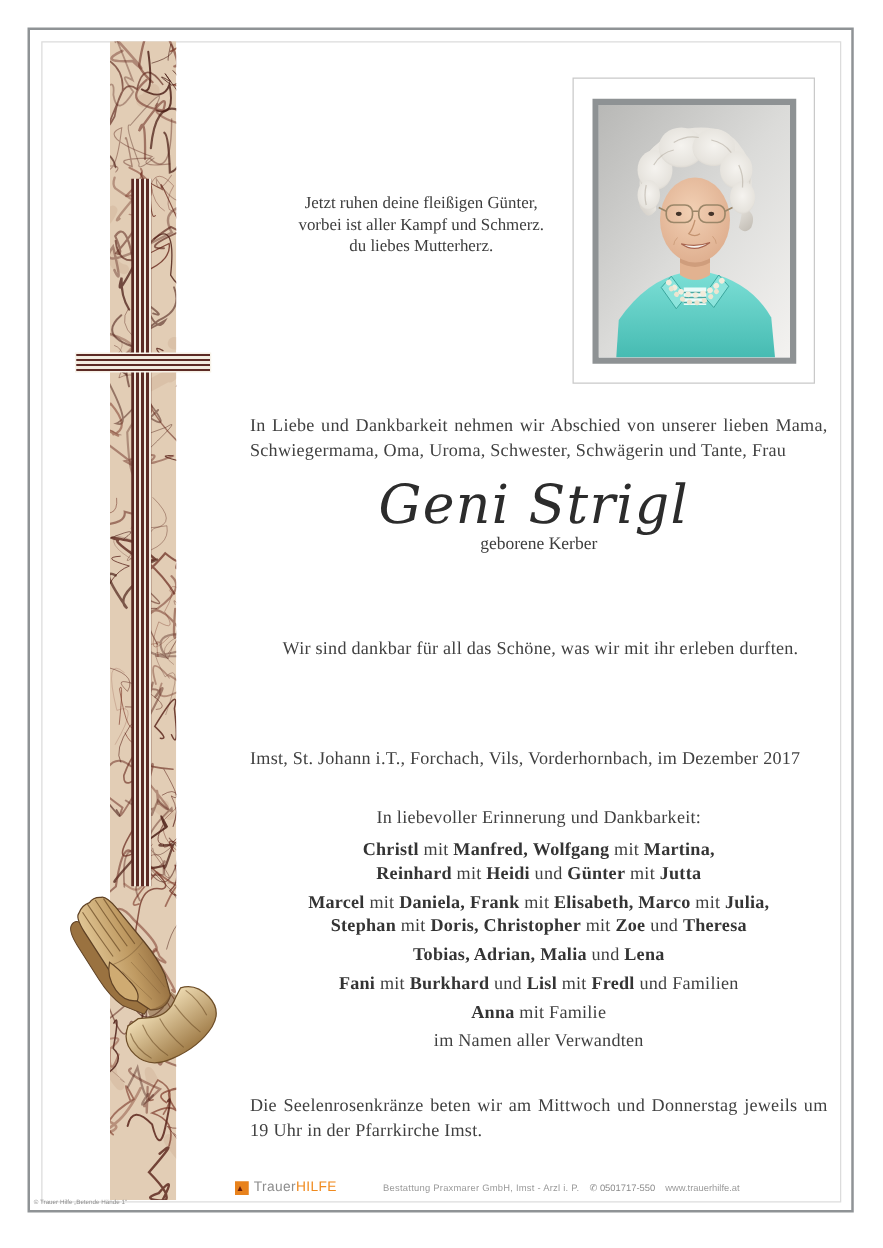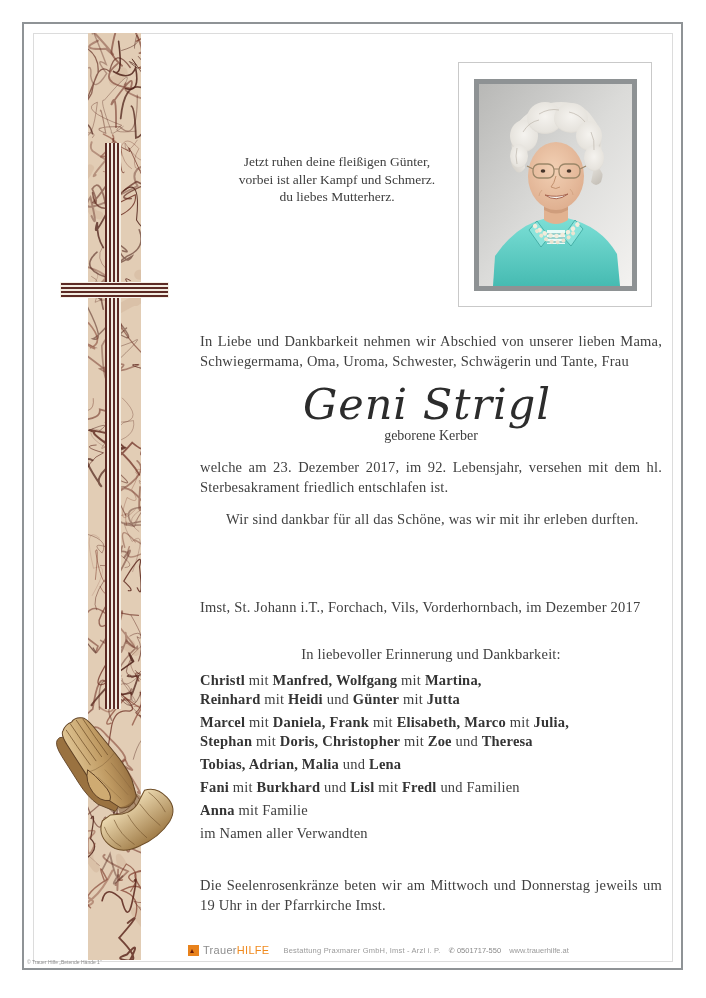--- a/index.html
+++ b/index.html
@@ -31,31 +31,31 @@
   .center{text-align:center;}
   .b, b{font-weight:bold;color:#343434;}
 
   .poem{position:absolute;left:200px;top:153px;width:274px;text-align:center;
         font-size:13.5px;line-height:17.5px;color:#3d3d3d;}
   .name{position:absolute;left:196px;top:381px;width:462px;text-align:center;
         font-family:"DejaVu Serif", serif;font-style:italic;font-weight:normal;
         font-size:43px;line-height:46px;color:#2c2c2c;letter-spacing:1px;margin:0;}
   .maiden{position:absolute;left:200px;top:428px;width:462px;text-align:center;
         font-size:14px;color:#3d3d3d;}
-  .fam{line-height:19px;font-family:Liberation Serif, serif;}
+  .fam{line-height:19px;text-align:center;font-family:Liberation Serif, serif;}
   .fam-gap{margin-top:4px;}
 
   .footer{position:absolute;left:188px;top:944px;width:470px;display:flex;align-items:center;
         font-family:"Liberation Sans", sans-serif;z-index:6;}
   .logo-box{width:11px;height:11px;background:#e8821c;position:relative;margin-right:4px;flex:0 0 auto;}
   .logo-box span{position:absolute;left:2px;top:1px;font-size:8px;line-height:9px;color:#6b1f0a;}
   .brand{font-size:11px;letter-spacing:0.3px;white-space:nowrap;}
   .brand .t1{color:#8d8d8d;}
   .brand .t2{color:#f08a1e;font-weight:normal;}
-  .footer-small{font-size:7.5px;color:#9a9a9a;margin-left:0;white-space:nowrap;letter-spacing:0.2px;padding-left:14px;}
+  .footer-small{font-size:7.5px;color:#9a9a9a;margin-left:23px;white-space:nowrap;letter-spacing:0.2px;padding-left:14px;}
   .footer-phone{font-size:7.5px;color:#8a8a8a;margin-left:8px;white-space:nowrap;}
   .footer-web{font-size:7.5px;color:#9a9a9a;margin-left:8px;white-space:nowrap;}
   .credit{position:absolute;left:27px;top:959px;font-family:"Liberation Sans", sans-serif;
         font-size:5px;color:#8f8f8f;z-index:6;white-space:nowrap;}
 </style>
 </head>
 <body>
 
 <div class="page">
 
@@ -276,21 +276,20 @@
     <div>Jetzt ruhen deine fleißigen Günter,</div>
     <div>vorbei ist aller Kampf und Schmerz.</div>
     <div>du liebes Mutterherz.</div>
   </div>
 
   <div class="textblock just" style="top:331px;">In Liebe und Dankbarkeit nehmen wir Abschied von unserer lieben Mama, Schwiegermama, Oma, Uroma, Schwester, Schwägerin und Tante, Frau</div>
 
   <h1 class="name">Geni Strigl</h1>
   <div class="maiden">geborene Kerber</div>
 
-  <div class="textblock just" style="top:457px;">welche am 23. Dezember 2017, im 92. Lebensjahr, versehen mit dem hl. Sterbesakrament friedlich entschlafen ist.</div>
 
   <div class="textblock" style="top:509px;text-indent:26px;">Wir sind dankbar für all das Schöne, was wir mit ihr erleben durften.</div>
 
 
   <div class="textblock" style="top:597px;">Imst, St. Johann i.T., Forchach, Vils, Vorderhornbach, im Dezember 2017</div>
 
   <div class="textblock center" style="top:644px;">In liebevoller Erinnerung und Dankbarkeit:</div>
 
   <div class="textblock" style="top:671px;">
     <div class="fam"><span class="b">Christl</span><span> mit </span><span class="b">Manfred,</span><span> </span><span class="b">Wolfgang</span><span> mit </span><span class="b">Martina,</span></div>

